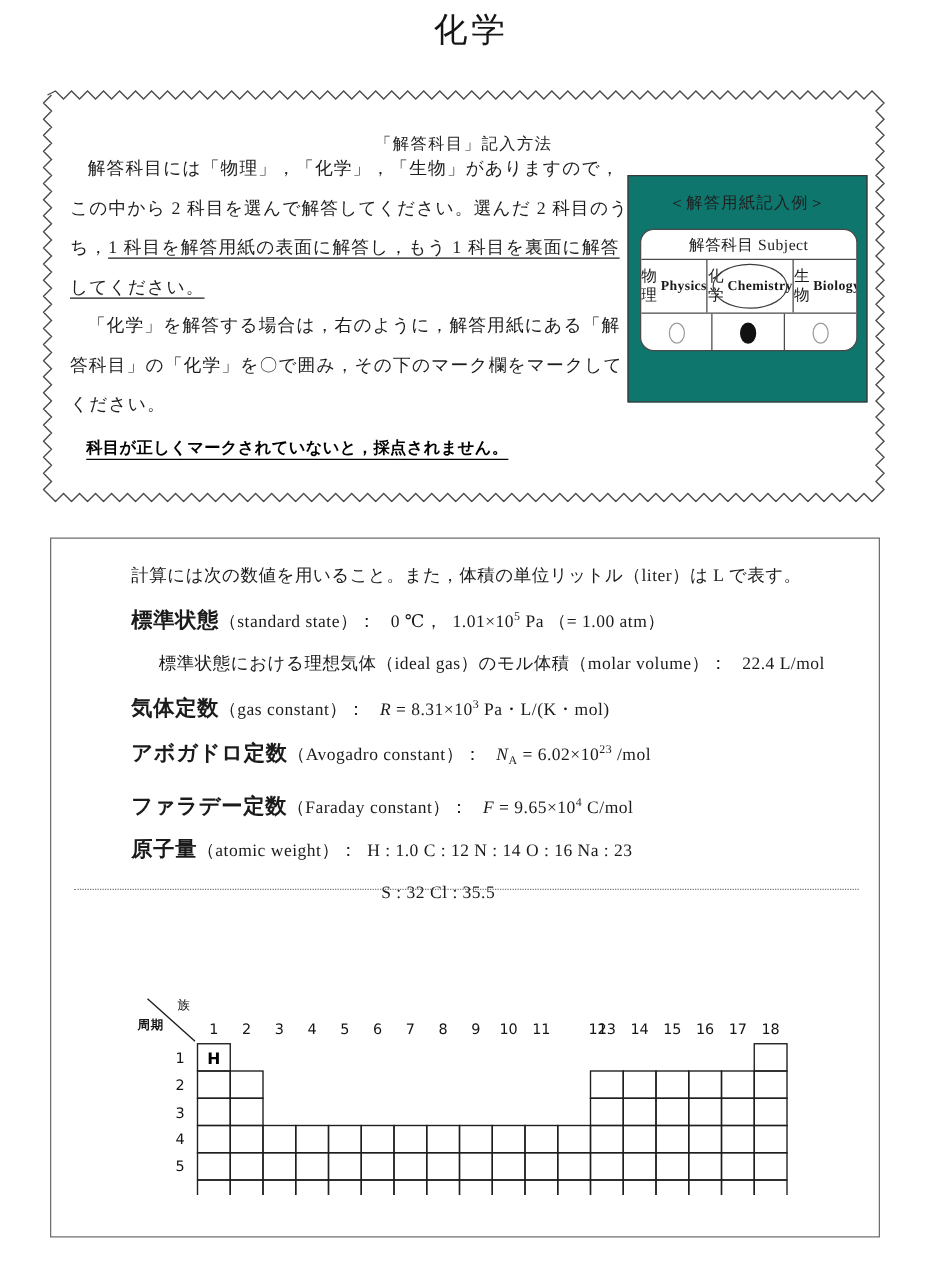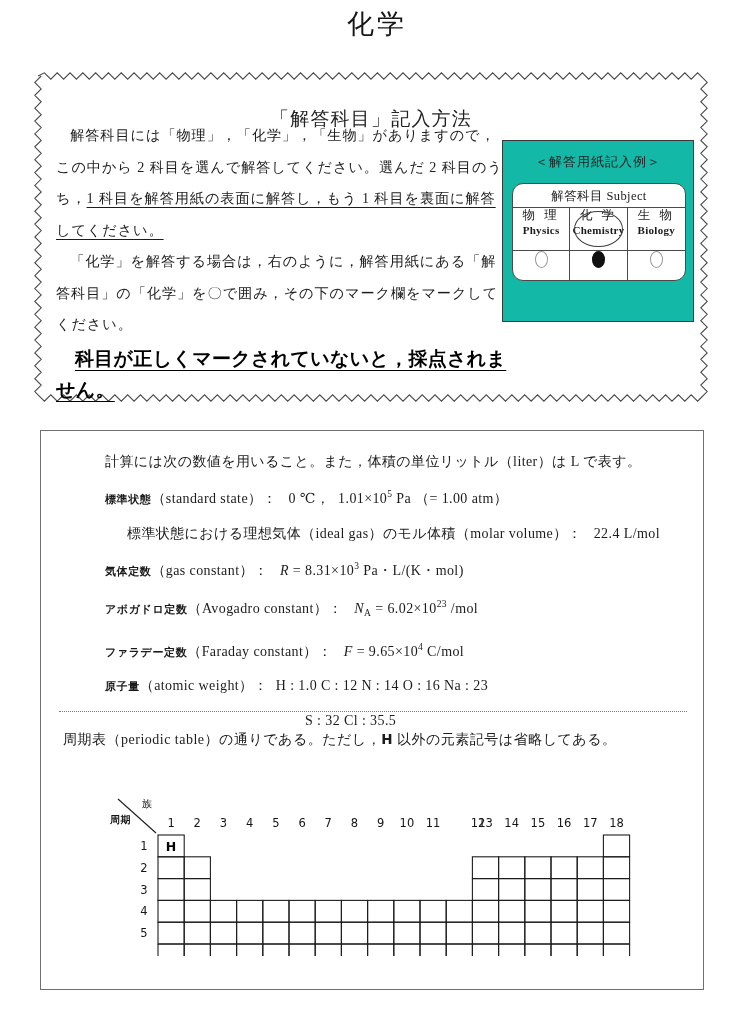--- a/index.html
+++ b/index.html
@@ -36,56 +36,56 @@
   }
   .zig-svg { position: absolute; inset: 0; width: 100%; height: 100%; }
 
   .instr-inner {
     position: absolute;
     left: 16px; top: 12px;
     width: 642px; height: 306px;
   }
   .instr-heading {
     text-align: center;
-    font-size: 19px;
+    font-size: 13px;
     letter-spacing: 1.2px;
     margin-top: 22px;
     color: #222;
   }
   .instr-body {
     position: absolute;
     left: 22px; top: 48px;
     width: 452px;
     font-size: 14.2px;
     line-height: 31.5px;
     letter-spacing: 0.9px;
     color: #1c1c1c;
   }
   .para { margin: 0 0 0 0; text-indent: 1em; }
   .para2 { margin: 0; text-indent: 1em; }
   .u-line { text-decoration: underline; text-underline-offset: 4px; }
   .bold-warn {
     margin-top: 2px;
     font-family: "DejaVu Sans", "Liberation Sans", sans-serif;
     font-weight: bold;
-    font-size: 19px;
+    font-size: 13px;
     letter-spacing: 0.3px;
     text-decoration: underline;
     text-underline-offset: 5px;
     text-indent: 1em;
     color: #000;
   }
 
   
   .ex-box {
     position: absolute;
     left: 502px; top: 140px;
     width: 192px; height: 182px;
     border: 1.4px solid #3a3a3a;
-    background: #14b8a6;
+    background: #0f766e;
   }
   .ex-title {
     text-align: center;
     font-size: 13px;
     letter-spacing: 1px;
     margin-top: 12px;
     color: #1f1f1f;
   }
   .ex-table {
     position: absolute;
@@ -103,22 +103,22 @@
     border-bottom: 1.2px solid #4a4a4a;
     letter-spacing: 0.4px;
   }
   .ex-row {
     display: flex;
     height: 42px;
   }
   .ex-row.marks { height: 31px; border-top: 1.2px solid #4a4a4a; }
   .ex-cell {
     flex: 1 1 33.333%;
-    display: flex; flex-direction: column;
-    align-items: center; 
+    display: flex; flex-direction: row;
+    align-items: center; justify-content: center;
     border-right: 1.2px solid #4a4a4a;
     position: relative;
   }
   .ex-cell:last-child { border-right: none; }
   .sub-ja { font-size: 12.5px; letter-spacing: 3px; line-height: 15px; }
   .sub-en { font-size: 11px; letter-spacing: 0.3px; line-height: 14px; font-weight: bold; }
   .oval-ring {
     position: absolute;
     left: 4px; top: 3px; right: 4px; bottom: 3px;
     border: 1.4px solid #3d3d3d;
@@ -142,23 +142,23 @@
     background: #fff;
   }
   .const-wrap {
     position: absolute;
     left: 20px; top: 14px; right: 14px;
     font-size: 14px;
     color: #1b1b1b;
   }
   .c-line { line-height: 33px; white-space: nowrap; letter-spacing: 0.4px; margin-left: 44px; }
   .lbl-b {
-    font-family: Liberation Mono, monospace;
+    font-family: Liberation Serif, serif;
     font-weight: bold;
-    font-size: 11px;
+    font-size: 17px;
     letter-spacing: 0.6px;
   }
   .indent1 { padding-left: 22px; }
   .indent-s { padding-left: 200px; }
   .ital { font-style: italic; font-size: 14px; }
   sup { font-size: 0.68em; }
   sub { font-size: 0.68em; }
 
   .dot-div {
     position: absolute;
@@ -296,21 +296,20 @@
     </div>
 
     <div class="c-line indent-s">
       <span>S : 32     Cl : 35.5</span>
     </div>
   </div>
 
   <div class="dot-div"></div>
 
   <div class="pt-text">
-    <div><span>周期表（periodic table）の通りである。ただし，</span><span class="bold-h">H</span><span> 以外の元素記号は省略してある。</span></div>
   </div>
 
   <div class="ptable">
     <svg class="pt-svg" id="ptsvg" width="600" height="160">
         <rect x="81" y="39" width="26.2" height="21.8" fill="none" stroke="#1e1e1e" stroke-width="1.1"></rect>
         <rect x="526.4" y="39" width="26.2" height="21.8" fill="none" stroke="#1e1e1e" stroke-width="1.1"></rect>
         <rect x="81" y="60.8" width="26.2" height="21.8" fill="none" stroke="#1e1e1e" stroke-width="1.1"></rect>
         <rect x="107.2" y="60.8" width="26.2" height="21.8" fill="none" stroke="#1e1e1e" stroke-width="1.1"></rect>
         <rect x="395.4" y="60.8" width="26.2" height="21.8" fill="none" stroke="#1e1e1e" stroke-width="1.1"></rect>
         <rect x="421.59999999999997" y="60.8" width="26.2" height="21.8" fill="none" stroke="#1e1e1e" stroke-width="1.1"></rect>

